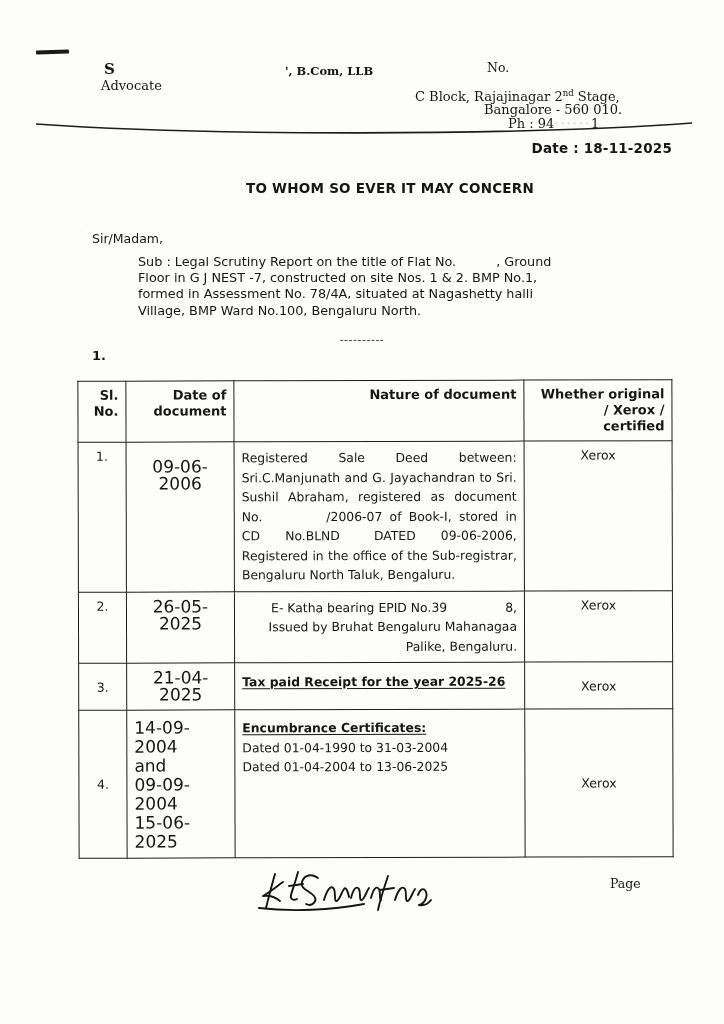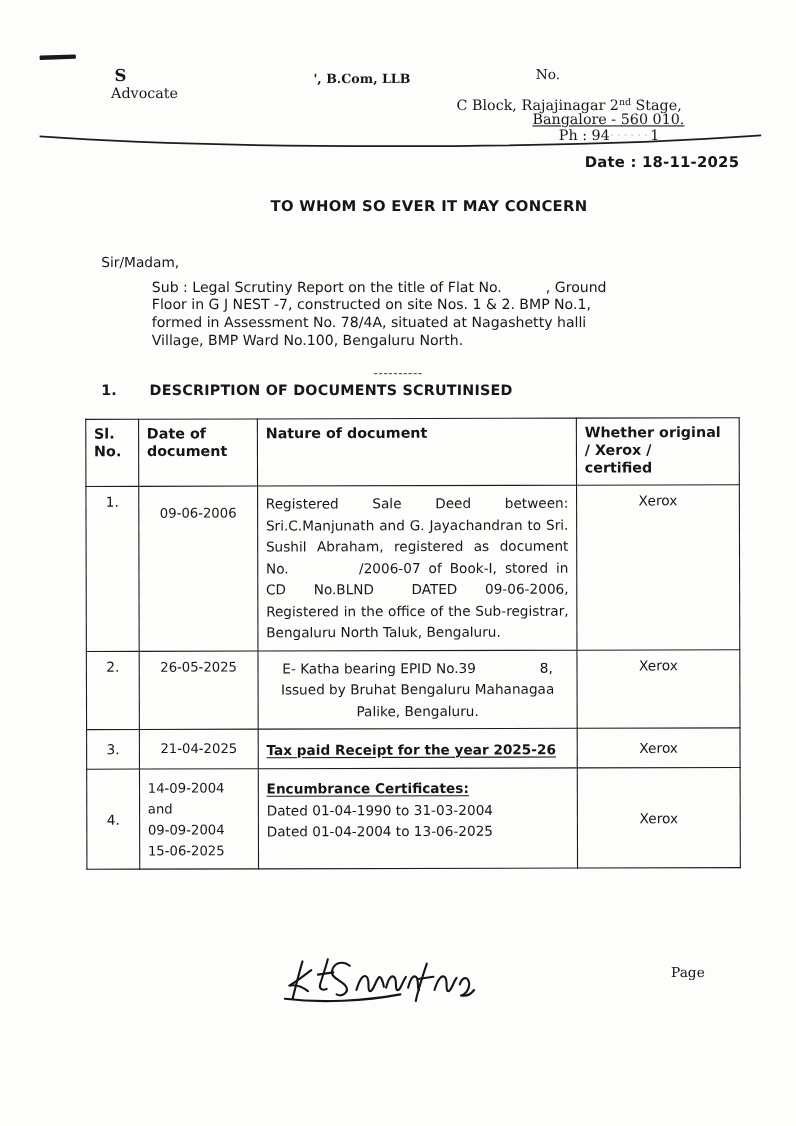--- a/index.html
+++ b/index.html
@@ -85,21 +85,20 @@
     font-size: 8.5px;
     vertical-align: super;
   }
   .lh-addr2 {
     position: absolute;
     left: 484px;
     top: 102px;
     font-family: "DejaVu Serif", serif;
     font-size: 13px;
     white-space: nowrap;
-    text-decoration: underline;
   }
   .lh-phone {
     position: absolute;
     left: 508px;
     top: 116px;
     font-family: "DejaVu Serif", serif;
     font-size: 13px;
     white-space: nowrap;
   }
   .lh-phone .dots {
@@ -205,41 +204,41 @@
     border-collapse: collapse;
     width: 594px;
     table-layout: fixed;
   }
   table.doc-table td, table.doc-table th {
     border: 1.3px solid #1d1d1d;
     vertical-align: top;
     padding: 6px 7px;
   }
   thead th {
-    text-align: left;
+    text-align: right;
     vertical-align: middle;
     font-size: 13px;
     font-weight: bold;
     line-height: 16px;
     padding: 9px 4px;
   }
   .col-sl   { width: 48px; }
   .col-date { width: 108px; }
   .col-nat  { width: 290px; }
   .col-whe  { width: 148px; }
 
   td.c-sl {
     font-size: 12.5px;
     text-align: center;
     vertical-align: top;
     padding-top: 8px;
   }
   td.c-sl.mid { vertical-align: middle; padding-top: 6px; }
   td.c-date {
-    font-size: 12px;
+    font-size: 17px;
     text-align: center;
     line-height: 17px;
     margin-top: 28px;
   }
   td.c-date.mid { vertical-align: middle; }
   td.c-date.left { text-align: left; }
   td.c-nat {
     font-size: 12.4px;
     line-height: 19.5px;
     text-align: justify;
@@ -330,21 +329,20 @@
     <span class="sub-label">Sub : </span><span>Legal Scrutiny Report on the title of Flat No.</span><span class="redact"></span><span>,</span>
     <span>Ground Floor in G J NEST -7, constructed on site</span>
     <span>Nos. 1 &amp; 2. BMP No.1, formed in Assessment No.</span>
     <span>78/4A, situated at Nagashetty halli Village, BMP</span>
     <span>Ward No.100, Bengaluru North.</span>
   </div>
 
   <div class="dash-sep">----------</div>
 
   <div class="section-no">1.</div>
-  <div class="section-title">DESCRIPTION OF DOCUMENTS SCRUTINISED</div>
 
   <div class="doc-table-wrap">
     <table class="doc-table">
       <colgroup>
         <col class="col-sl">
           <col class="col-date">
           <col class="col-nat">
           <col class="col-whe">
       </colgroup>
       <thead>
@@ -370,21 +368,21 @@
         <tr>
           <td class="c-sl">1.</td>
           <td class="c-date" style="padding-top:16px;">09-06-2006</td>
           <td class="c-nat"><span>Registered Sale Deed between: Sri.C.Manjunath and G. Jayachandran to Sri. Sushil Abraham, registered as document No.</span><span class="gap-inline lg"></span><span>/2006-07 of Book-I, stored in CD No.BLND</span><span class="gap-inline sm"></span><span>DATED 09-06-2006, Registered in the office of the Sub-registrar, Bengaluru North Taluk, Bengaluru.</span></td>
           <td class="c-whe">Xerox</td>
         </tr>
 
         <tr>
           <td class="c-sl">2.</td>
           <td class="c-date">26-05-2025</td>
-          <td class="c-nat" style="text-align:center;border-radius:13px;"><span>E- Katha bearing EPID No.39</span><span class="gap-inline"></span><span>8,</span> <span>Issued by Bruhat Bengaluru Mahanagaa Palike, Bengaluru.</span></td>
+          <td class="c-nat" style="text-align:right;border-radius:13px;"><span>E- Katha bearing EPID No.39</span><span class="gap-inline"></span><span>8,</span> <span>Issued by Bruhat Bengaluru Mahanagaa Palike, Bengaluru.</span></td>
           <td class="c-whe">Xerox</td>
         </tr>
 
         <tr>
           <td class="c-sl mid">3.</td>
           <td class="c-date mid">21-04-2025</td>
           <td class="c-nat" style="padding-top:9px;">
             <span class="hdr-strong">Tax paid Receipt for the year 2025-26</span>
           </td>
           <td class="c-whe mid">Xerox</td>

